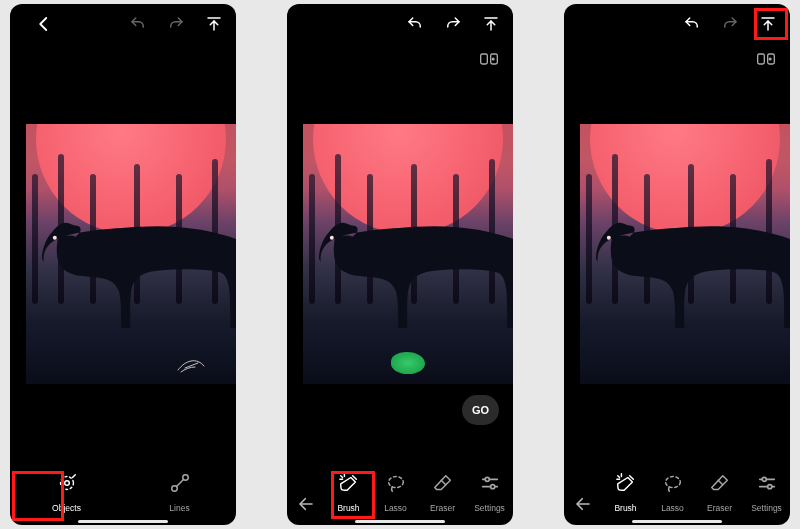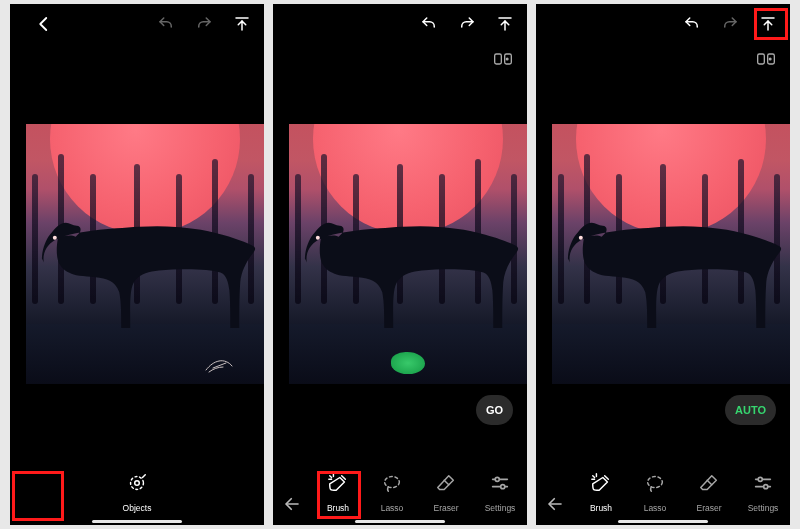--- a/index.html
+++ b/index.html
@@ -7,24 +7,24 @@
     background: #e8e8e8;
     font-family: -apple-system, BlinkMacSystemFont, "Segoe UI", Arial, sans-serif;
     width: 800px;
     height: 529px;
     overflow: hidden;
     display: flex;
     justify-content: space-between;
     padding: 4px 10px;
   }
   .phone {
-    width: 254px;
+    width: 226px;
     height: 521px;
     background: #000;
-    border-radius: 0;
+    border-radius: 12px;
     position: relative;
     display: flex;
     flex-direction: column;
     overflow: hidden;
     padding-left: 16px;
   }
   
   .topbar {
     height: 40px;
     display: flex;
@@ -260,20 +260,28 @@
 
   <div class="toolbar">
     <div class="tool active">
       <svg viewBox="0 0 24 24" fill="none" stroke="currentColor" stroke-width="1.6" stroke-linecap="round" stroke-linejoin="round">
           <circle cx="12" cy="12" r="7" stroke-dasharray="2 3"></circle>
           <circle cx="12" cy="12" r="2.5"></circle>
           <path d="M18 6 l3 -3"></path>
         </svg>
       <span class="tool-label">Objects</span>
     </div>
+    <div class="tool">
+      <svg viewBox="0 0 24 24" fill="none" stroke="currentColor" stroke-width="1.6" stroke-linecap="round">
+          <circle cx="6" cy="18" r="3"></circle>
+          <circle cx="18" cy="6" r="3"></circle>
+          <line x1="8.2" y1="15.8" x2="15.8" y2="8.2"></line>
+        </svg>
+      <span class="tool-label">Lines</span>
+    </div>
   </div>
   <div class="home-indicator"></div>
   <div class="red-box" style="left:2px; bottom:4px; width:52px; height:50px;"></div>
 </div>
 
 <div class="phone">
   <div class="topbar">
     <div class="left"></div>
     <div class="icon-btn">
       <svg viewBox="0 0 24 24" fill="none" stroke="currentColor" stroke-width="2" stroke-linecap="round" stroke-linejoin="round">
@@ -426,25 +434,20 @@
       <div class="ground"></div>
       <div class="dog">
         <svg viewBox="0 0 240 140">
             <path fill="#0b0d18" d="M12 58 C10 48 16 38 26 34 C34 30 40 30 44 32 L48 28 C50 25 49 21 45 21 C41 21 38 18 34 18 C28 18 24 23 18 30 C14 35 10 45 10 54 Z M26 34 C44 26 78 24 108 22 C144 20 170 24 192 30 C210 35 221 40 224 42 C226 44 225 46 221 51 C216 58 211 67 210 78 C209 92 209 110 209 124 L200 124 C200 114 200 96 199 86 C198 78 196 70 190 68 C178 64 148 64 128 66 C118 67 110 69 104 76 C98 84 99 100 99 124 L90 124 C90 112 90 98 88 88 C86 82 82 76 72 74 C62 72 48 72 42 70 C36 68 32 66 28 60 C25 55 24 46 26 34 Z"></path>
             <circle cx="23" cy="33" r="2" fill="#ffdede"></circle>
           </svg>
       </div>
     </div>
   </div>
 
-  <div class="chip-row">
-    <div class="chip auto">
-        <span>AUTO</span>
-      </div>
-  </div>
   <div class="spacer"></div>
 
   <div class="toolbar">
     <div class="tb-arrow-col">
       <svg viewBox="0 0 24 24" fill="none" stroke="currentColor" stroke-width="2.2" stroke-linecap="round" stroke-linejoin="round">
           <line x1="20" y1="12" x2="5" y2="12"></line>
           <polyline points="11 5 4 12 11 19"></polyline>
         </svg>
     </div>
     <div class="tool active">

